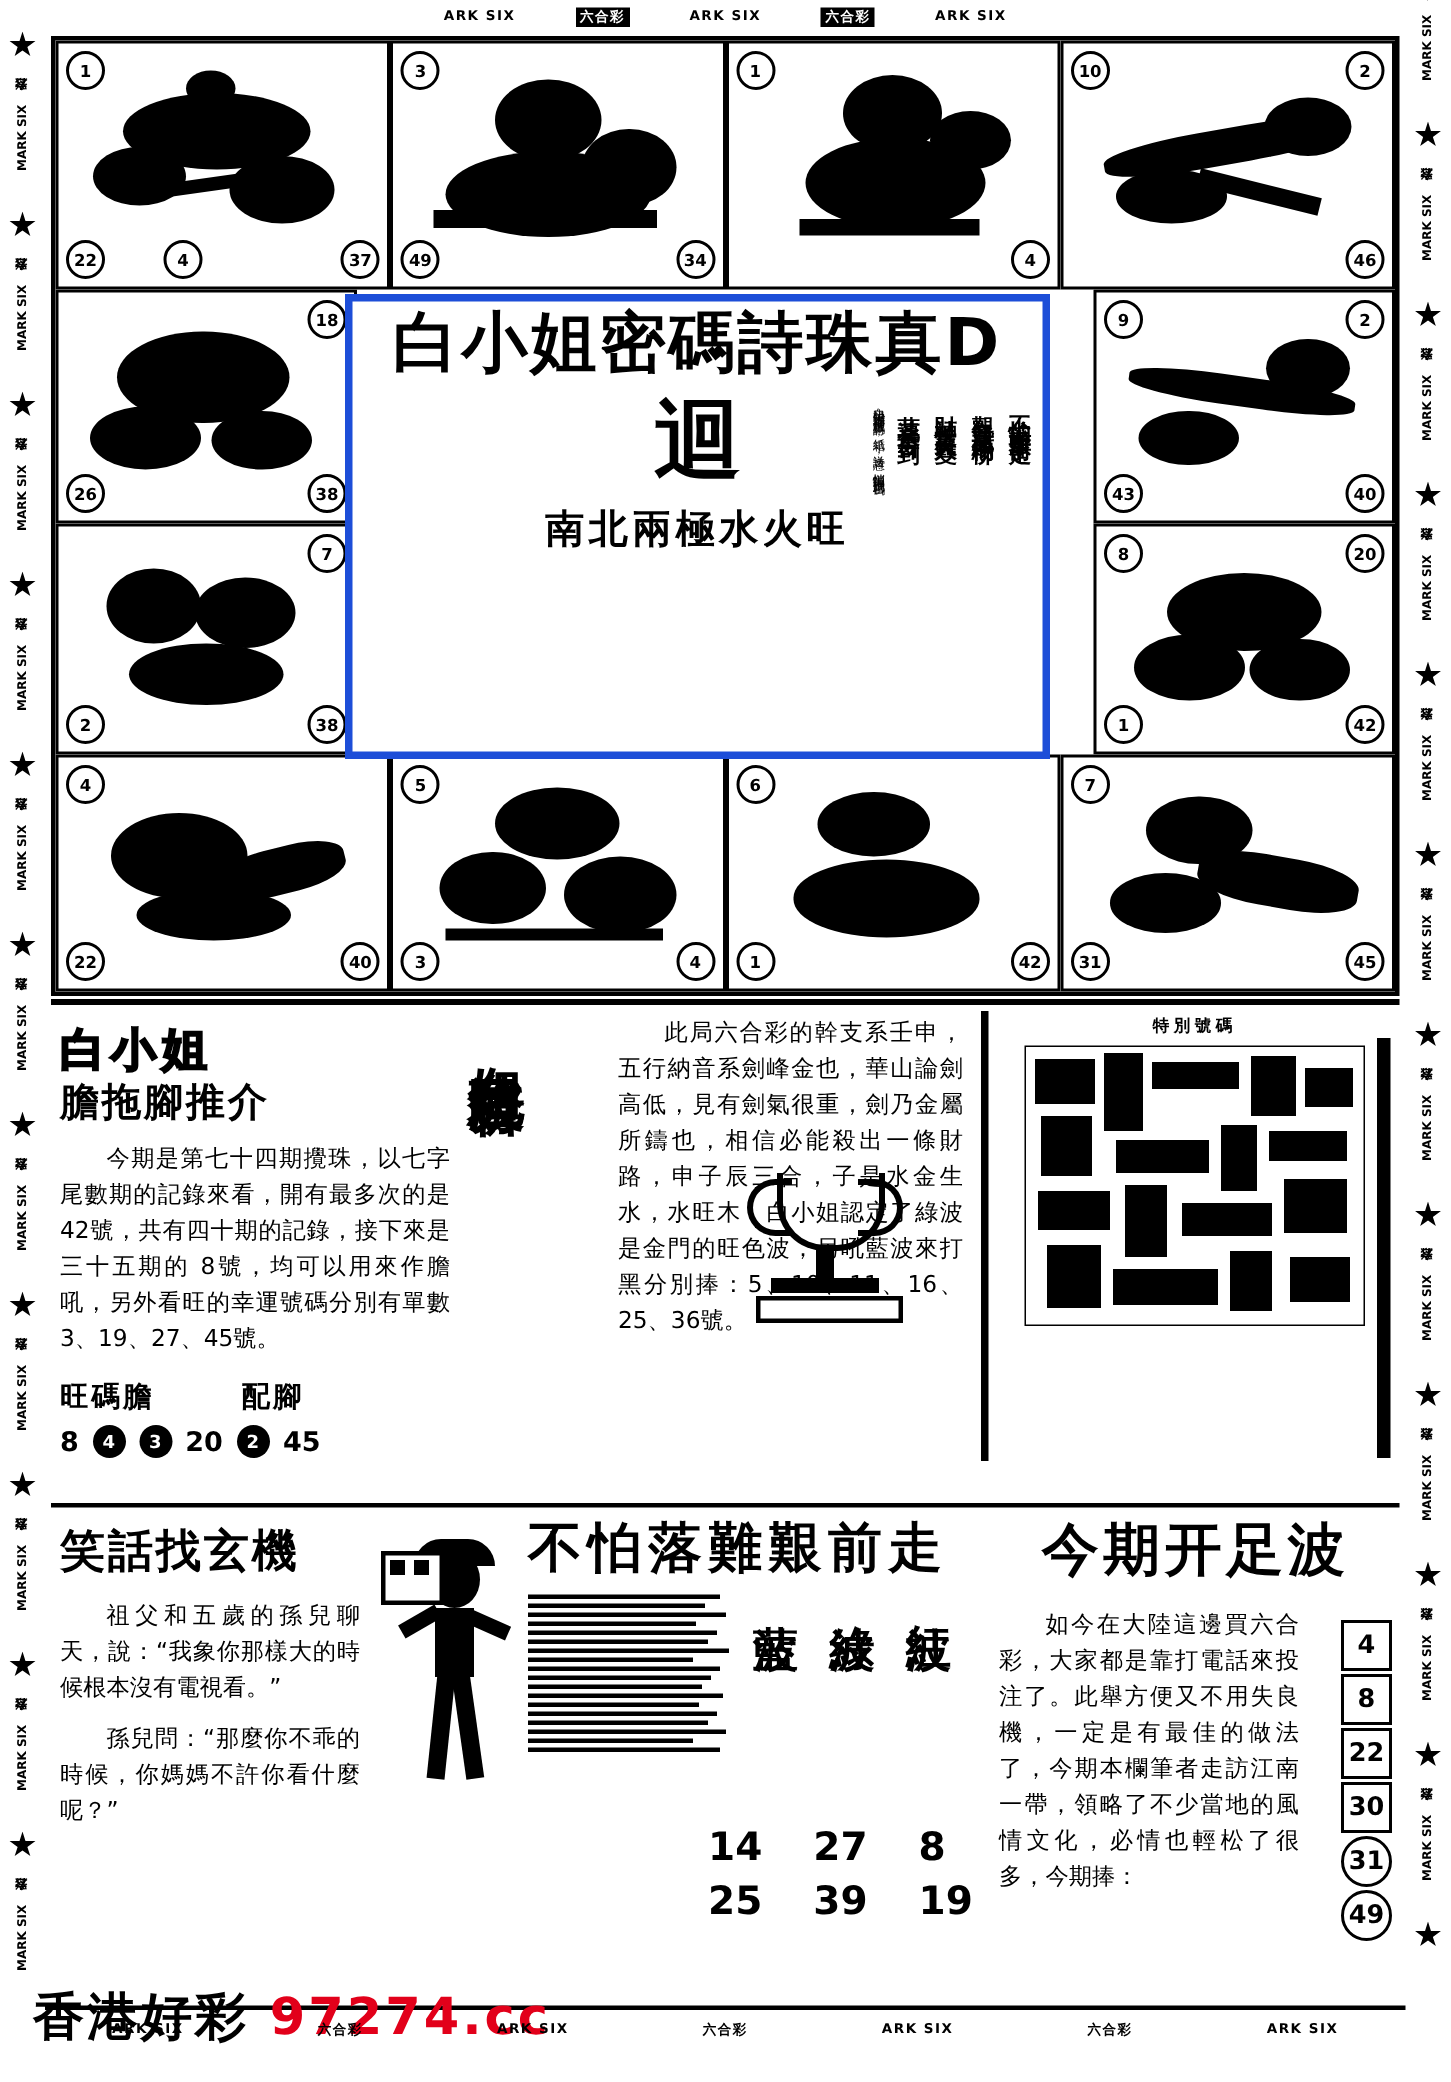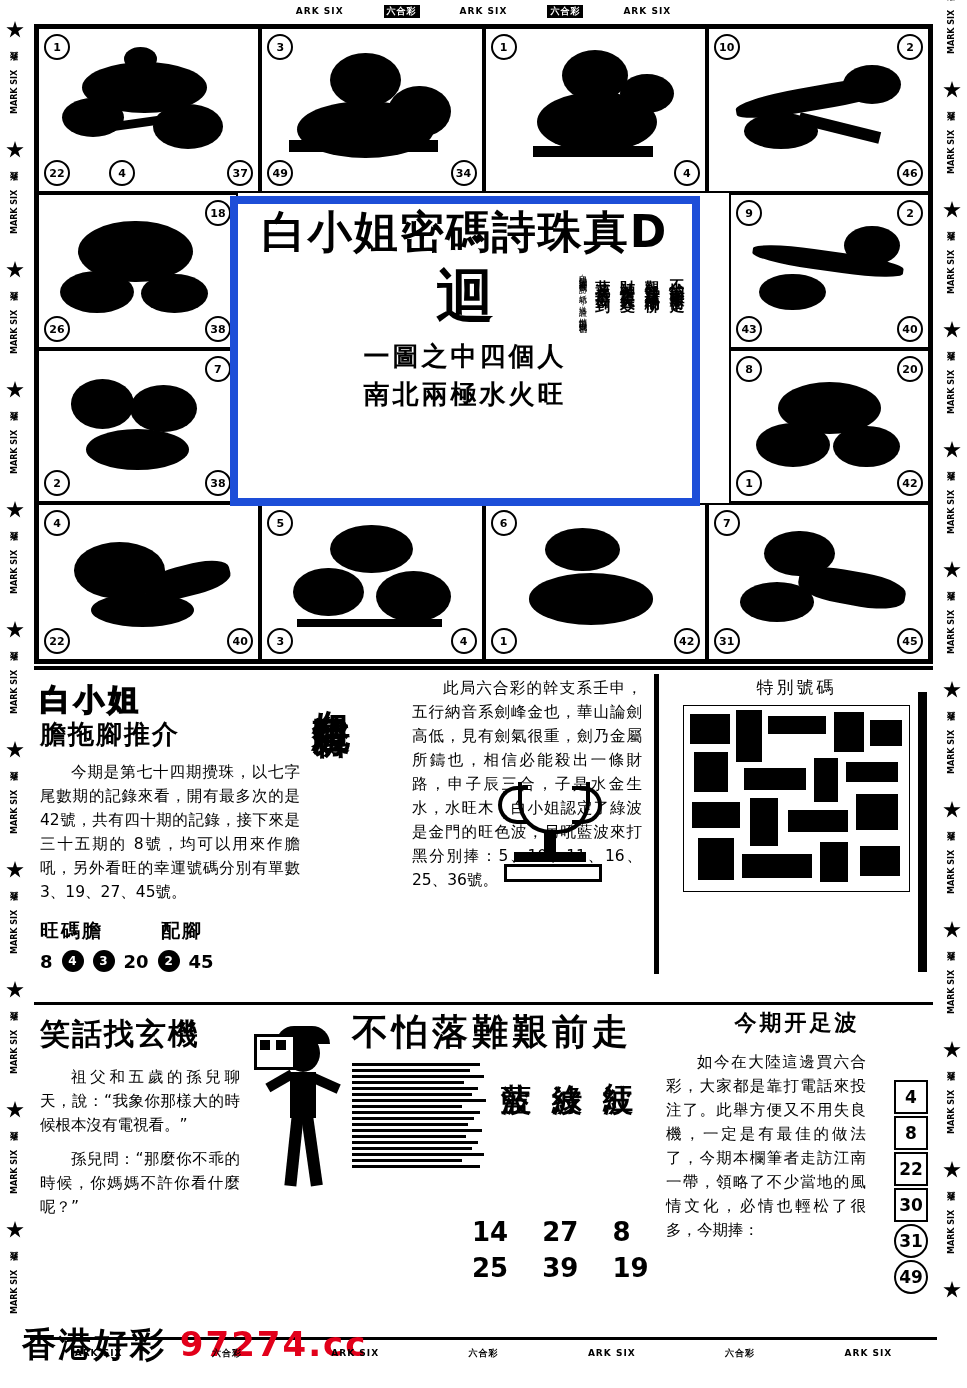--- a/index.html
+++ b/index.html
@@ -29,21 +29,21 @@
   .bnum.tl{left:5px;top:5px;}
   .bnum.bl{left:5px;bottom:5px;}
   .bnum.br{right:5px;bottom:5px;}
   .bnum.tr{right:5px;top:5px;}
 
   
   .ink{position:absolute;background:#000;border-radius:50%;}
   .ink2{position:absolute;background:#000;}
 
   
-  .masthead{position:absolute;left:230px;top:196px;width:470px;height:310px;background:#fff;border:8px solid #1d4ed8;box-sizing:border-box;}
+  .masthead{position:absolute;left:230px;top:196px;width:470px;height:310px;background:#fff;border:5px solid #1d4ed8;box-sizing:border-box;}
   .mh-title{font-family:"DejaVu Sans","Liberation Sans",sans-serif;font-weight:bold;font-size:44px;letter-spacing:2px;text-align:center;margin-top:6px;line-height:1;}
   .mh-circle{font-size:58px;font-weight:bold;text-align:center;margin-top:4px;}
   .mh-sub{font-size:26px;font-weight:bold;text-align:center;letter-spacing:3px;line-height:1.3;margin-top:4px;}
   .mh-poem{position:absolute;right:6px;top:64px;display:flex;gap:6px;}
   .mh-poem .col{writing-mode:vertical-rl;font-size:15px;font-weight:bold;letter-spacing:3px;line-height:1.25;}
   .mh-poem .tiny{writing-mode:vertical-rl;font-size:8px;letter-spacing:1px;line-height:1.2;}
 
   
   .lower{position:absolute;left:34px;top:672px;width:899px;height:690px;}
   .panel{position:absolute;box-sizing:border-box;}
@@ -371,21 +371,20 @@
         <div class="bnum tl">7</div>
         <div class="bnum bl">31</div>
         <div class="bnum br">45</div>
       </div>
     </div>
   </div>
 
   <div class="masthead">
     <div class="mh-title">白小姐密碼詩珠真D</div>
     <div class="mh-circle">迴</div>
-    <div class="mh-sub">一圖之中四個人</div>
     <div class="mh-sub">南北兩極水火旺</div>
     <div class="mh-poem">
       <div class="tiny">白小姐特別本期神童數碼詩，紙箱，送詩意，悄悄圖中找到密碼。</div>
       <div class="col">蓮花童子今日到</div>
       <div class="col">財神送寶失人雙</div>
       <div class="col">觀音淨瓶插楊柳</div>
       <div class="col">不怕落難艱前走</div>
     </div>
   </div>
 
@@ -424,21 +423,21 @@
         <div class="tbase2"></div>
           <div class="thandleL"></div>
           <div class="thandleR"></div>
       </div>
     </div>
 
     <div style="position:absolute;left:620px;top:2px;width:5px;height:300px;background:#000;"></div>
     <div style="position:absolute;left:884px;top:20px;width:9px;height:280px;background:#000;"></div>
 
     <div class="panel" style="left:640px;top:4px;width:245px;">
-      <div style="font-size:17px;font-weight:normal;letter-spacing:3px;text-align:center;">特別號碼</div>
+      <div style="font-size:11px;font-weight:bold;letter-spacing:3px;text-align:center;">特別號碼</div>
       <div class="mosaic" style="width:225px;height:185px;margin:6px auto 0;">
         <div class="mos" style="left:6px;top:8px;width:40px;height:30px;"></div>
         <div class="mos" style="left:52px;top:4px;width:26px;height:52px;"></div>
         <div class="mos" style="left:84px;top:10px;width:58px;height:18px;"></div>
         <div class="mos" style="left:150px;top:6px;width:30px;height:40px;"></div>
         <div class="mos" style="left:186px;top:14px;width:32px;height:26px;"></div>
         <div class="mos" style="left:10px;top:46px;width:34px;height:40px;"></div>
         <div class="mos" style="left:60px;top:62px;width:62px;height:22px;"></div>
         <div class="mos" style="left:130px;top:52px;width:24px;height:44px;"></div>
         <div class="mos" style="left:162px;top:56px;width:52px;height:20px;"></div>
@@ -507,21 +506,21 @@
         <span>8</span>
       </div>
       <div style="display:flex;gap:34px;font-size:26px;font-weight:bold;margin-left:120px;margin-top:6px;">
         <span>25</span>
         <span>39</span>
         <span>19</span>
       </div>
     </div>
 
     <div class="panel" style="left:632px;top:336px;width:262px;">
-      <div style="font-size:22px;font-weight:bold;letter-spacing:3px;text-align:center;">今期开足波</div>
+      <div style="font-size:38px;font-weight:bold;letter-spacing:3px;text-align:center;">今期开足波</div>
       <div class="body-cn" style="width:200px;margin-top:12px;text-indent:2em;">如今在大陸這邊買六合彩，大家都是靠打電話來投注了。此舉方便又不用失良機，一定是有最佳的做法了，今期本欄筆者走訪江南一帶，領略了不少當地的風情文化，必情也輕松了很多，今期捧：</div>
       <div style="position:absolute;right:0;top:72px;">
         <div class="resbox">4</div>
         <div class="resbox">8</div>
         <div class="resbox">22</div>
         <div class="resbox">30</div>
         <div class="resbox circ">31</div>
         <div class="resbox circ">49</div>
       </div>
     </div>

